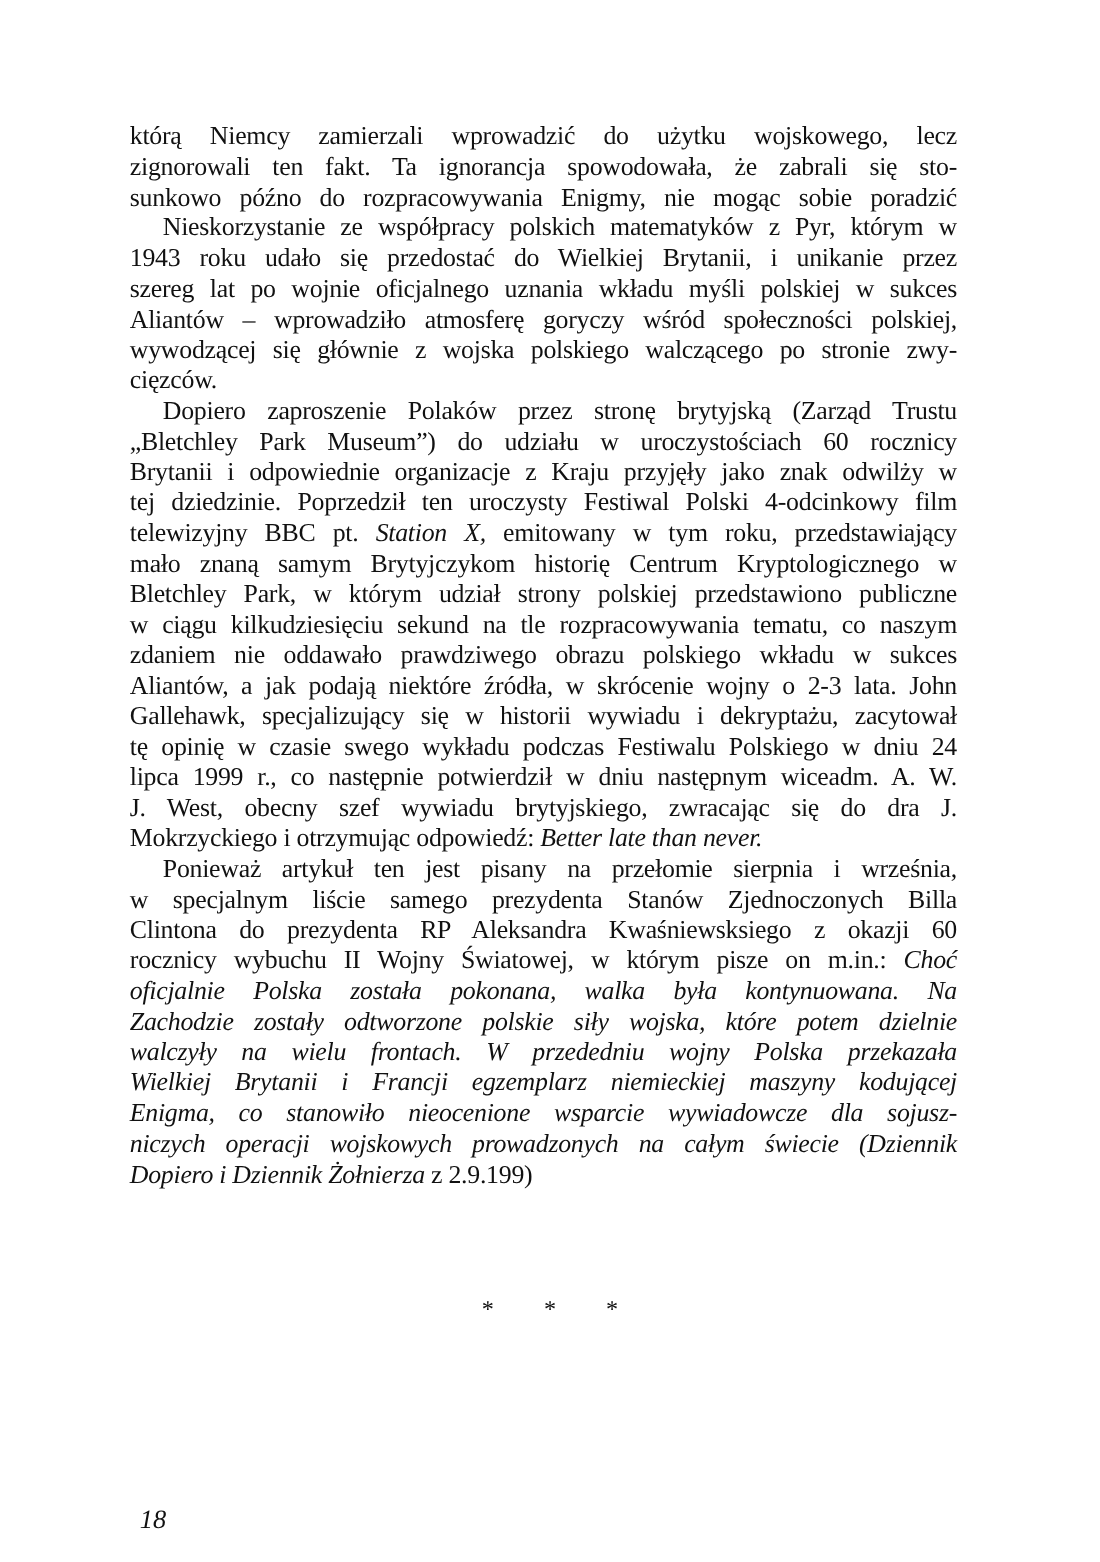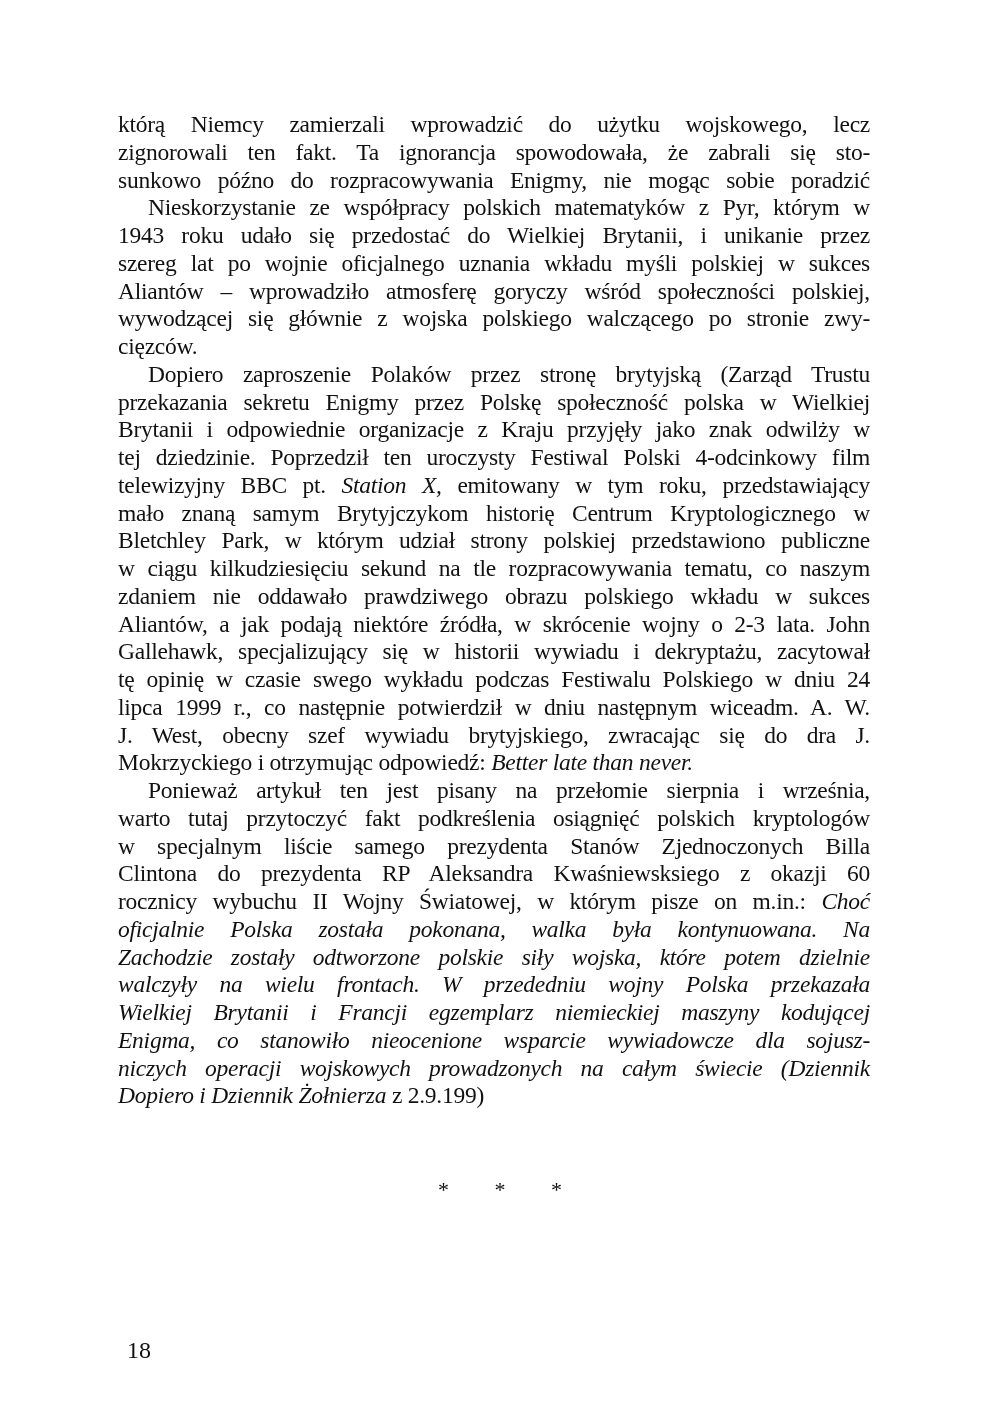--- a/index.html
+++ b/index.html
@@ -45,23 +45,24 @@
     position: absolute;
     left: 0;
     width: 100%;
     text-align: center;
     font-size: 22px;
     word-spacing: 40px;
   }
   .page-number {
     position: absolute;
     left: 127px;
-    top: 1337px;
+    top: 1369px;
     font-size: 24px;
     font-family: "Liberation Serif", "DejaVu Serif", serif;
+    font-style: italic;
   }
 </style>
 </head>
 <body>
 
 <div class="page" id="body-text">
     <div>
       <span class="line"><span>którą Niemcy zamierzali wprowadzić do użytku wojskowego, lecz</span></span>
       <span class="line"><span>zignorowali ten fakt. Ta ignorancja spowodowała, że zabrali się sto-</span></span>
       <span class="line"><span>sunkowo późno do rozpracowywania Enigmy, nie mogąc sobie poradzić</span></span>
@@ -69,38 +70,37 @@
     <div>
       <span class="line indent"><span>Nieskorzystanie ze współpracy polskich matematyków z Pyr, którym w</span></span>
       <span class="line"><span>1943 roku udało się przedostać do Wielkiej Brytanii, i unikanie przez</span></span>
       <span class="line"><span>szereg lat po wojnie oficjalnego uznania wkładu myśli polskiej w sukces</span></span>
       <span class="line"><span>Aliantów – wprowadziło atmosferę goryczy wśród społeczności polskiej,</span></span>
       <span class="line"><span>wywodzącej się głównie z wojska polskiego walczącego po stronie zwy-</span></span>
       <span class="line last"><span>cięzców.</span></span>
     </div>
     <div>
       <span class="line indent"><span>Dopiero zaproszenie Polaków przez stronę brytyjską (Zarząd Trustu</span></span>
-      <span class="line"><span>przekazania sekretu Enigmy przez Polskę społeczność polska w Wielkiej</span></span>
+      <span class="line"><span>„Bletchley Park Museum”) do udziału w uroczystościach 60 rocznicy</span></span>
       <span class="line"><span>Brytanii i odpowiednie organizacje z Kraju przyjęły jako znak odwilży w</span></span>
       <span class="line"><span>tej dziedzinie. Poprzedził ten uroczysty Festiwal Polski 4-odcinkowy film</span></span>
       <span class="line"><span>telewizyjny BBC pt. </span><span class="it">Station X,</span><span> emitowany w tym roku, przedstawiający</span></span>
       <span class="line"><span>mało znaną samym Brytyjczykom historię Centrum Kryptologicznego w</span></span>
       <span class="line"><span>Bletchley Park, w którym udział strony polskiej przedstawiono publiczne</span></span>
       <span class="line"><span>w ciągu kilkudziesięciu sekund na tle rozpracowywania tematu, co naszym</span></span>
       <span class="line"><span>zdaniem nie oddawało prawdziwego obrazu polskiego wkładu w sukces</span></span>
       <span class="line"><span>Aliantów, a jak podają niektóre źródła, w skrócenie wojny o 2-3 lata. John</span></span>
       <span class="line"><span>Gallehawk, specjalizujący się w historii wywiadu i dekryptażu, zacytował</span></span>
       <span class="line"><span>tę opinię w czasie swego wykładu podczas Festiwalu Polskiego w dniu 24</span></span>
       <span class="line"><span>lipca 1999 r., co następnie potwierdził w dniu następnym wiceadm. A. W.</span></span>
       <span class="line"><span>J. West, obecny szef wywiadu brytyjskiego, zwracając się do dra J.</span></span>
       <span class="line last"><span>Mokrzyckiego i otrzymując odpowiedź: </span><span class="it">Better late than never.</span></span>
     </div>
     <div>
       <span class="line indent"><span>Ponieważ artykuł ten jest pisany na przełomie sierpnia i września,</span></span>
-      <span class="line"><span>warto tutaj przytoczyć fakt podkreślenia osiągnięć polskich kryptologów</span></span>
       <span class="line"><span>w specjalnym liście samego prezydenta Stanów Zjednoczonych Billa</span></span>
       <span class="line"><span>Clintona do prezydenta RP Aleksandra Kwaśniewsksiego z okazji 60</span></span>
       <span class="line"><span>rocznicy wybuchu II Wojny Światowej, w którym pisze on m.in.: </span><span class="it">Choć</span></span>
       <span class="line"><span class="it">oficjalnie Polska została pokonana, walka była kontynuowana. Na</span></span>
       <span class="line"><span class="it">Zachodzie zostały odtworzone polskie siły wojska, które potem dzielnie</span></span>
       <span class="line"><span class="it">walczyły na wielu frontach. W przededniu wojny Polska przekazała</span></span>
       <span class="line"><span class="it">Wielkiej Brytanii i Francji egzemplarz niemieckiej maszyny kodującej</span></span>
       <span class="line"><span class="it">Enigma, co stanowiło nieocenione wsparcie wywiadowcze dla sojusz-</span></span>
       <span class="line"><span class="it">niczych operacji wojskowych prowadzonych na całym świecie (Dziennik</span></span>
       <span class="line last"><span class="it">Dopiero i Dziennik Żołnierza</span><span> z 2.9.199)</span></span>

